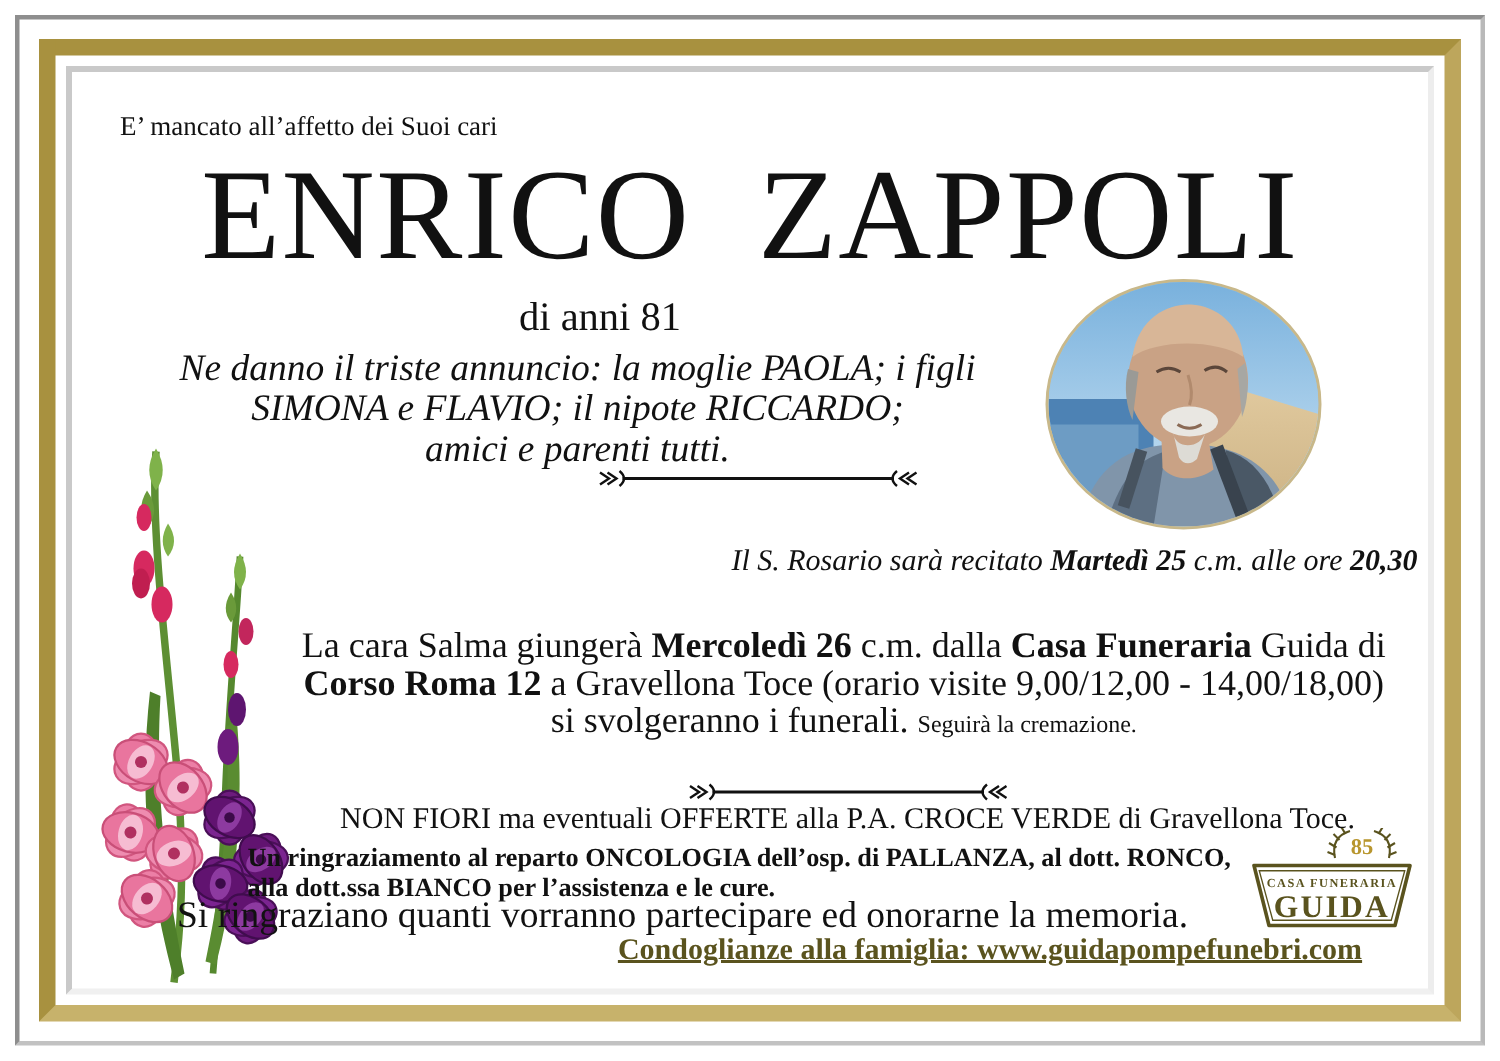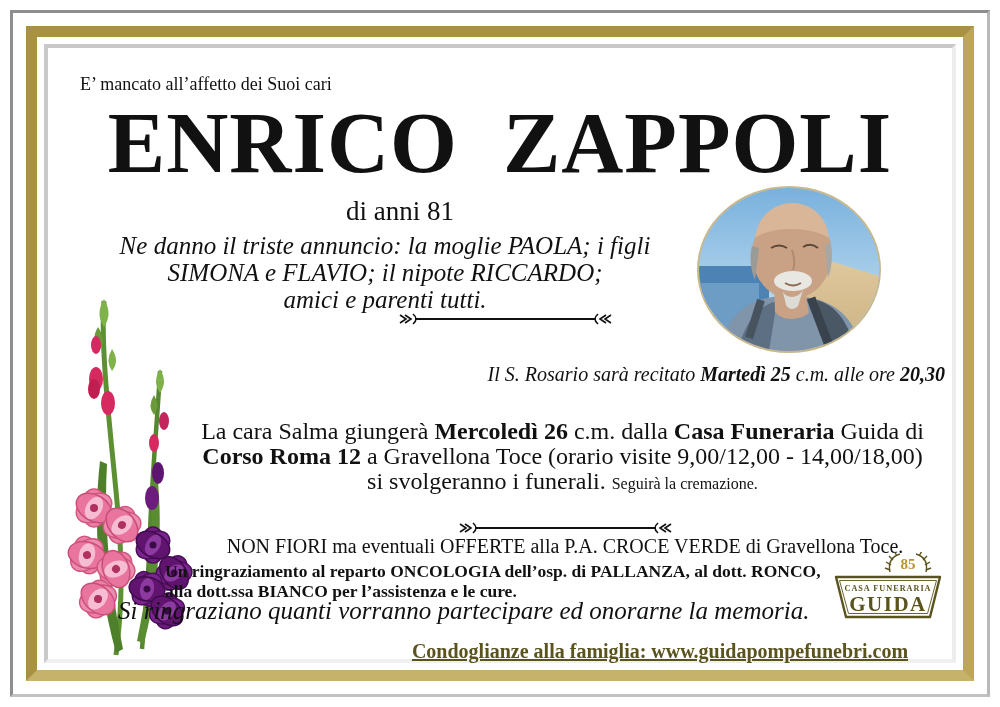--- a/index.html
+++ b/index.html
@@ -8,41 +8,41 @@
   
   .frame-silver{position:absolute;left:10px;top:10px;right:10px;bottom:10px;
       border:3px solid #9c9c9c;border-color:#8e8e8e #b9b9b9 #c2c2c2 #8e8e8e;}
   .frame-gold{position:absolute;left:26px;top:26px;right:26px;bottom:26px;
       border:11px solid #ad964a;border-color:#a8913f #bda65c #c7b26b #a8913f;}
   .frame-bevel{position:absolute;left:44px;top:44px;right:44px;bottom:44px;
       border:4px solid;border-color:#c9c9c9 #ededed #f0f0f0 #c9c9c9;background:#fff;}
   
   .abs{position:absolute;}
   .intro{left:80px;top:74px;font-size:18px;}
-  .name{left:48px;right:48px;top:100px;text-align:center;font-size:86px;font-weight:bold;
+  .name{left:48px;right:48px;top:100px;text-align:center;font-size:86px;font-weight:normal;
         letter-spacing:1px;white-space:pre;line-height:1;}
   .age{left:0;width:800px;top:196px;text-align:center;font-size:27px;}
   .announce{left:55px;width:660px;top:233px;text-align:center;font-style:italic;
         font-size:25px;line-height:1.07;white-space:pre-line;}
   .divider{height:14px;}
   .div1{left:398px;top:312px;width:215px;}
   .div2{left:458px;top:521px;width:215px;}
   .placedate{left:127px;top:337px;font-size:21px;}
   .placedate .b{font-weight:bold;}
   .rosary{left:330px;width:615px;top:364px;text-align:right;font-style:italic;
         font-size:20px;line-height:1.08;}
   .rosary .b{font-weight:bold;}
   .funeral{left:175px;width:775px;top:419px;text-align:center;font-size:24px;line-height:1.05;}
   .funeral .b{font-weight:bold;}
   .funeral .sm{font-size:16px;margin-top:28px;}
   .nofiori{left:175px;width:780px;top:535px;text-align:center;font-size:20px;}
   .thanks{left:165px;top:562px;width:700px;font-size:17.5px;font-weight:bold;
         line-height:1.12;white-space:pre-line;}
-  .memoria{left:118px;top:597px;font-size:25px;font-style:italic;}
-  .condog{left:400px;width:520px;top:640px;text-align:center;font-size:20px;font-weight:bold;
+  .memoria{left:118px;top:597px;font-size:25px;}
+  .condog{left:400px;width:520px;top:622px;text-align:center;font-size:20px;font-weight:bold;
         color:#5a531e;text-decoration:underline;cursor:pointer;}
   
   .photo{left:697px;top:186px;width:180px;height:163px;border-radius:50%;
         border:2px solid #c8b88a;overflow:hidden;background:#9cc4e4;}
   
   .flower{left:60px;top:293px;width:155px;height:368px;z-index:1;}
   .logo{left:832px;top:552px;width:112px;height:76px;}
   .z2{z-index:2;}
 </style>
 </head>

